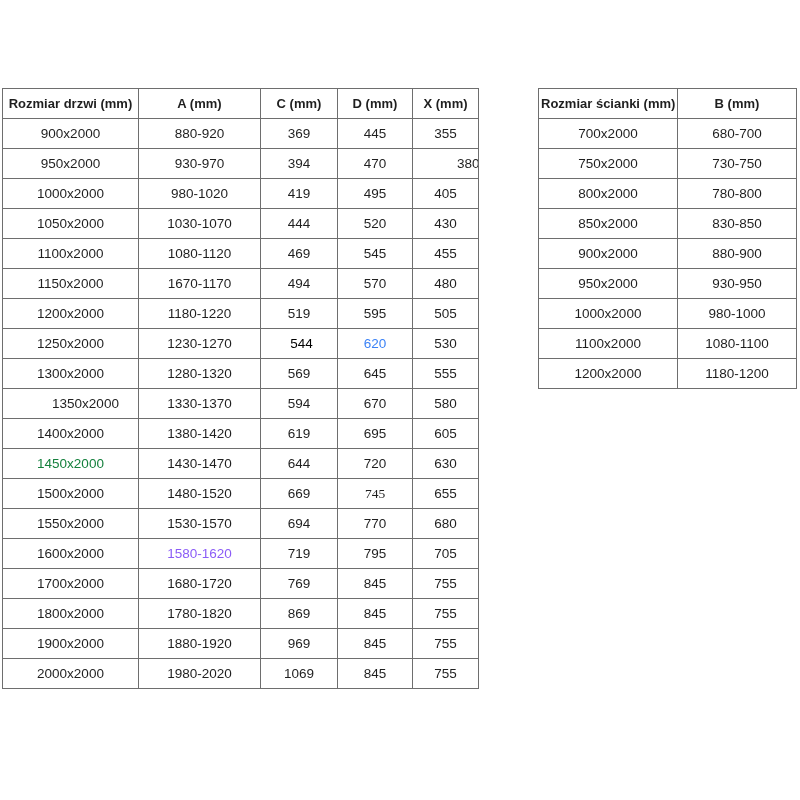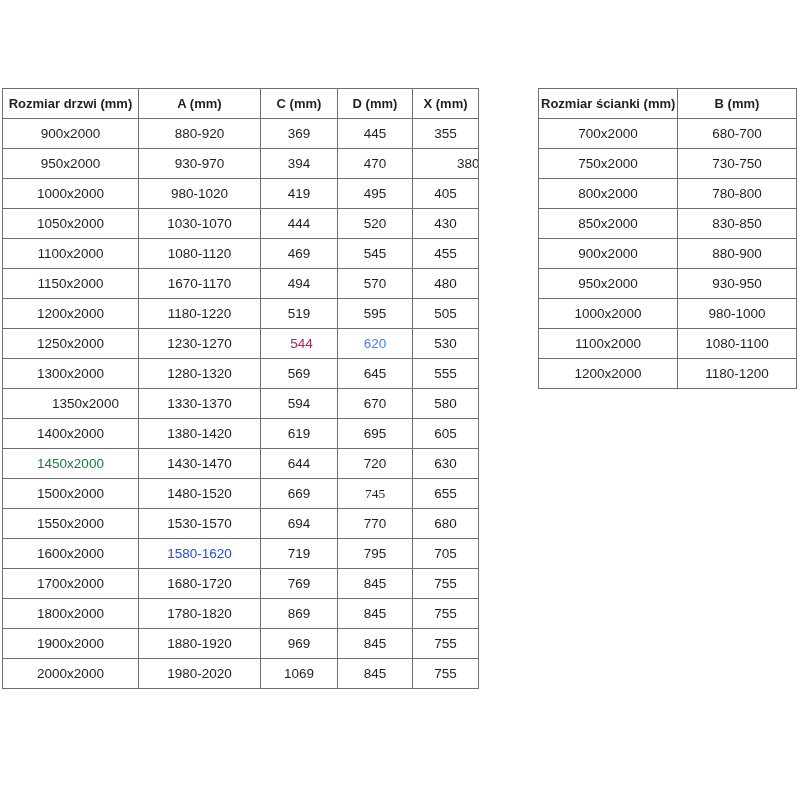--- a/index.html
+++ b/index.html
@@ -102,21 +102,21 @@
         <tr>
           <td style="border-color: rgb(110, 110, 110); color: rgb(31, 31, 31);">1200x2000</td>
           <td style="border-color: rgb(110, 110, 110); color: rgb(31, 31, 31);">1180-1220</td>
           <td style="border-color: rgb(110, 110, 110); color: rgb(31, 31, 31);">519</td>
           <td style="border-color: rgb(110, 110, 110); color: rgb(31, 31, 31);">595</td>
           <td style="border-color: rgb(110, 110, 110); color: rgb(31, 31, 31);">505</td>
         </tr>
         <tr>
           <td style="border-color: rgb(110, 110, 110); color: rgb(31, 31, 31);">1250x2000</td>
           <td style="border-color: rgb(110, 110, 110); color: rgb(31, 31, 31);">1230-1270</td>
-          <td style="border-color: rgb(110, 110, 110); color: #be185d; padding-left: 7px;">544</td>
+          <td style="border-color: rgb(110, 110, 110); color: #000000; padding-left: 7px;">544</td>
           <td style="border-color: rgb(110, 110, 110); color: #3b82f6;">620</td>
           <td style="border-color: rgb(110, 110, 110); color: rgb(31, 31, 31);">530</td>
         </tr>
         <tr>
           <td style="border-color: rgb(110, 110, 110); color: rgb(31, 31, 31);">1300x2000</td>
           <td style="border-color: rgb(110, 110, 110); color: rgb(31, 31, 31);">1280-1320</td>
           <td style="border-color: rgb(110, 110, 110); color: rgb(31, 31, 31);">569</td>
           <td style="border-color: rgb(110, 110, 110); color: rgb(31, 31, 31);">645</td>
           <td style="border-color: rgb(110, 110, 110); color: rgb(31, 31, 31);">555</td>
         </tr>
@@ -150,21 +150,21 @@
         </tr>
         <tr>
           <td style="border-color: rgb(110, 110, 110); color: rgb(31, 31, 31);">1550x2000</td>
           <td style="border-color: rgb(110, 110, 110); color: rgb(31, 31, 31);">1530-1570</td>
           <td style="border-color: rgb(110, 110, 110); color: rgb(31, 31, 31);">694</td>
           <td style="border-color: rgb(110, 110, 110); color: rgb(31, 31, 31);">770</td>
           <td style="border-color: rgb(110, 110, 110); color: rgb(31, 31, 31);">680</td>
         </tr>
         <tr>
           <td style="border-color: rgb(110, 110, 110); color: rgb(31, 31, 31);">1600x2000</td>
-          <td style="border-color: rgb(110, 110, 110); color: #1d4ed8;">1580-1620</td>
+          <td style="border-color: rgb(110, 110, 110); color: #8b5cf6;">1580-1620</td>
           <td style="border-color: rgb(110, 110, 110); color: rgb(31, 31, 31);">719</td>
           <td style="border-color: rgb(110, 110, 110); color: rgb(31, 31, 31);">795</td>
           <td style="border-color: rgb(110, 110, 110); color: rgb(31, 31, 31);">705</td>
         </tr>
         <tr>
           <td style="border-color: rgb(110, 110, 110); color: rgb(31, 31, 31);">1700x2000</td>
           <td style="border-color: rgb(110, 110, 110); color: rgb(31, 31, 31);">1680-1720</td>
           <td style="border-color: rgb(110, 110, 110); color: rgb(31, 31, 31);">769</td>
           <td style="border-color: rgb(110, 110, 110); color: rgb(31, 31, 31);">845</td>
           <td style="border-color: rgb(110, 110, 110); color: rgb(31, 31, 31);">755</td>

